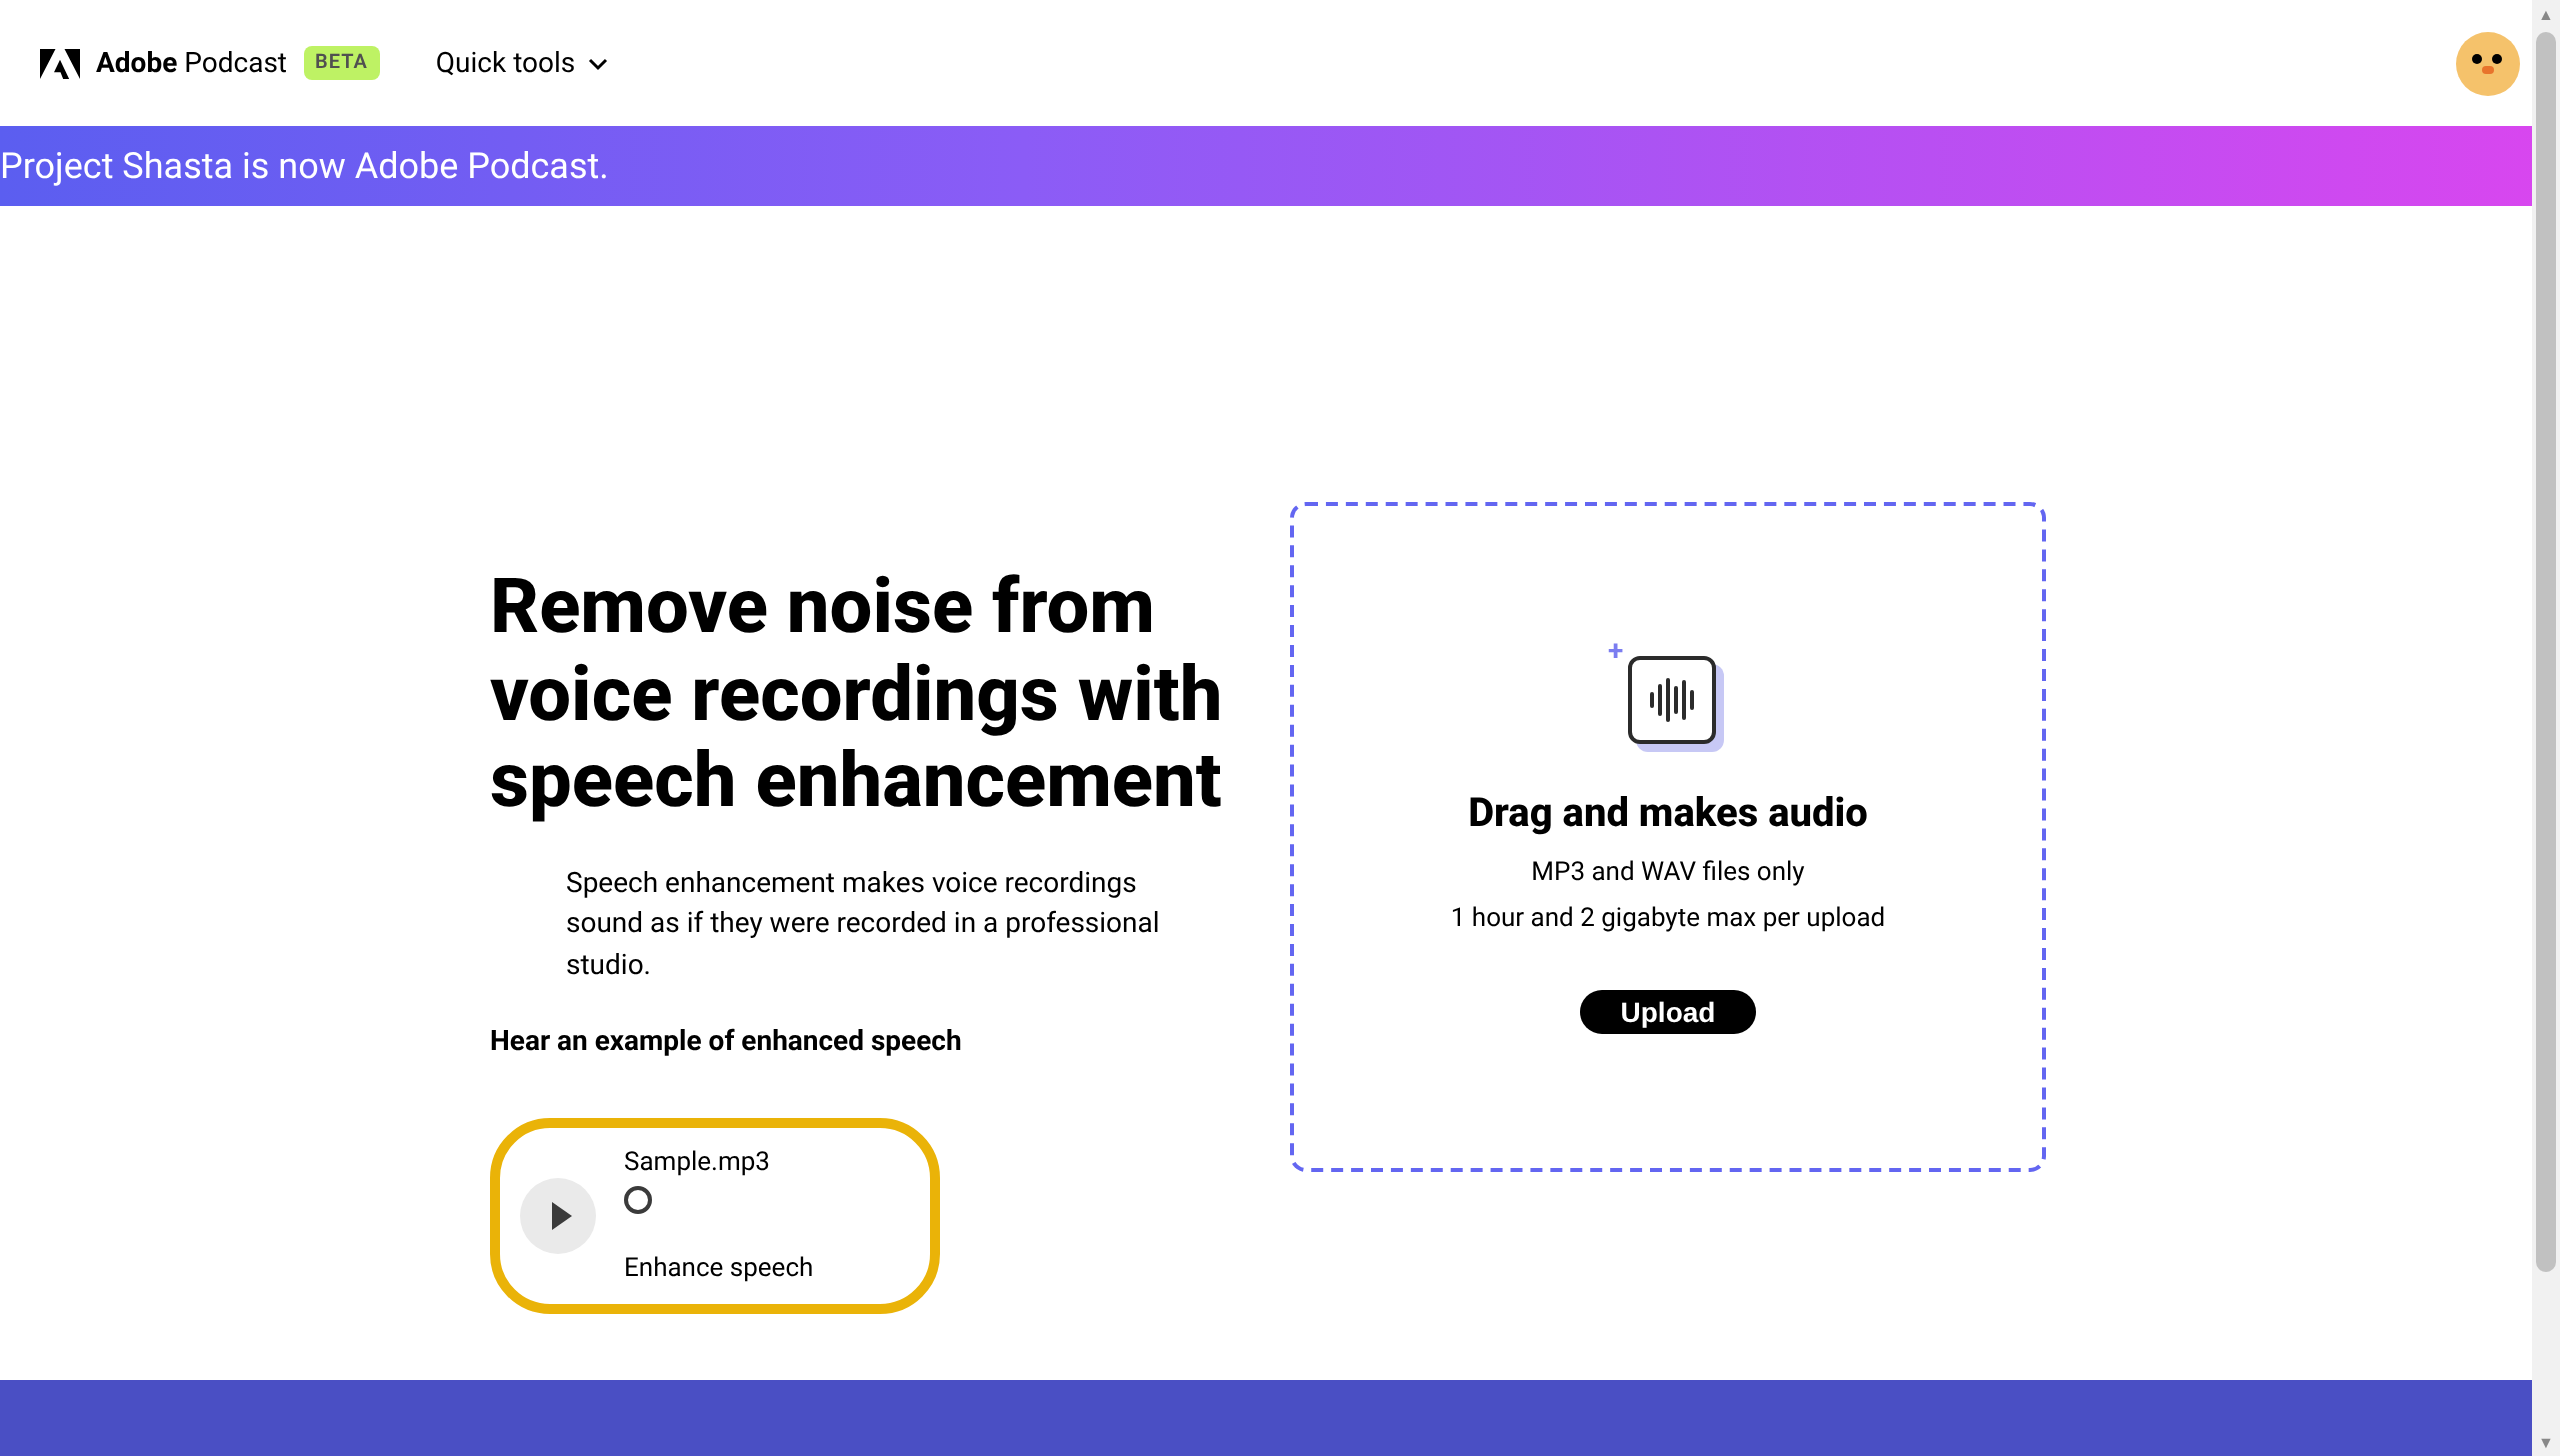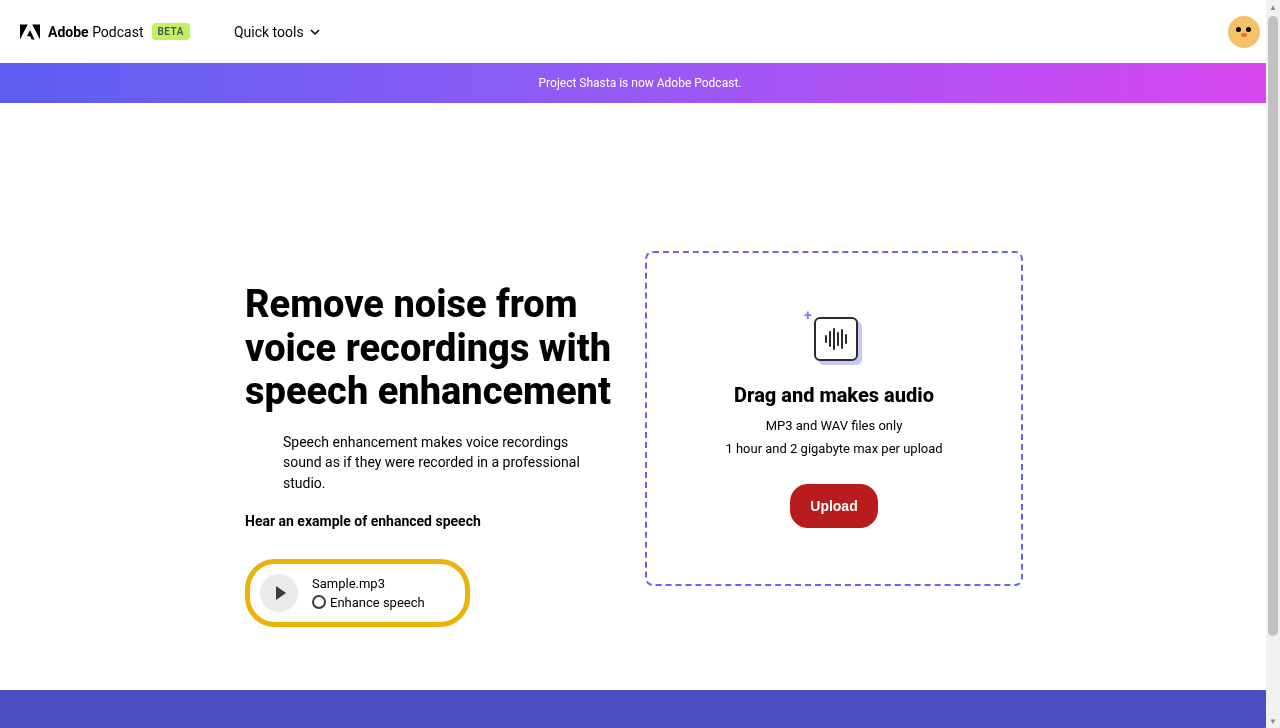--- a/index.html
+++ b/index.html
@@ -20,21 +20,21 @@
       display: flex;
       align-items: center;
       justify-content: space-between;
       padding: 0 20px;
       height: 63px;
       background: #fff;
     }
     .header-left {
       display: flex;
       align-items: center;
-      gap: 44px;
+      gap: 28px;
     }
     .brand {
       display: flex;
       align-items: center;
       gap: 8px;
     }
     .adobe-logo {
       width: 20px;
       height: 20px;
     }
@@ -101,23 +101,22 @@
       border-radius: 2px;
       top: 17px;
       left: 13px;
     }
     
     .banner {
       height: 40px;
       background: linear-gradient(90deg, #5b5ef0 0%, #8b5cf6 40%, #d946ef 100%);
       display: flex;
       align-items: center;
-      justify-content: center;
       color: #fff;
-      font-size: 12px;
+      font-size: 18px;
     }
     
     .main {
       display: flex;
       padding: 180px 0 0 0;
       gap: 0;
       position: relative;
       height: calc(100% - 63px - 40px - 38px);
     }
     .left-col {
@@ -177,22 +176,22 @@
       display: flex;
       flex-direction: column;
       gap: 4px;
     }
     .sample-name {
       font-size: 13px;
       color: #000;
     }
     .enhance-row {
       display: flex;
-      align-items: center;
-      gap: 4px;
+      gap: 20px;
+      flex-direction: column;
     }
     .toggle {
       width: 14px;
       height: 14px;
       border: 2px solid #3b3b3b;
       border-radius: 50%;
       cursor: pointer;
     }
     .enhance-label {
       font-size: 13px;
@@ -265,25 +264,25 @@
       margin-bottom: 6px;
     }
     .dz-sub {
       font-size: 13px;
       color: #000;
       line-height: 1.4;
       text-align: center;
     }
     .upload-btn {
       margin-top: 22px;
-      background: #b91c1c;
+      background: #000000;
       color: #fff;
       font-size: 14px;
       font-weight: 600;
-      padding: 14px 20px;
+      padding: 3px 20px;
       border-radius: 18px;
       border: none;
       cursor: pointer;
     }
     
     .footer-bar {
       position: absolute;
       bottom: 0;
       left: 0;
       right: 14px;

